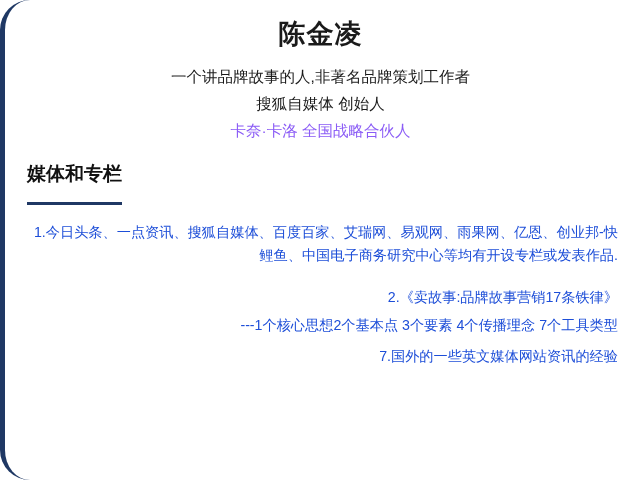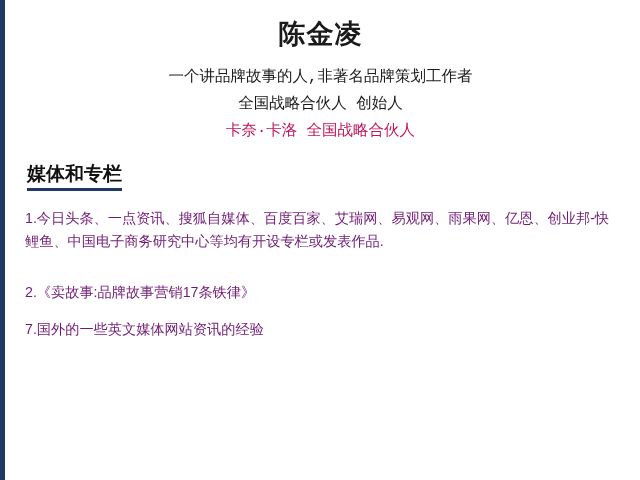--- a/index.html
+++ b/index.html
@@ -13,20 +13,21 @@
     font-family: "Liberation Sans", sans-serif;
     overflow: hidden;
   }
   .slide {
     position: relative;
     width: 640px;
     height: 480px;
     box-sizing: border-box;
     border-left: 5px solid #1f3864;
     background: #ffffff;
+    border-radius: 30px;
   }
   .inner {
     position: absolute;
     left: 0;
     top: 0;
     right: 0;
     bottom: 0;
     padding: 14px 22px 0 18px;
     box-sizing: border-box;
   }
@@ -40,74 +41,75 @@
     line-height: 1.2;
   }
   .subtitle-block {
     text-align: center;
     color: #1a1a1a;
     font-size: 15.5px;
     line-height: 1.72;
   }
   .subtitle-block .line {
     display: block;
-    font-family: Liberation Mono, monospace;
   }
   .subtitle-block .highlight {
-    color: #be185d;
+    color: #8b5cf6;
     text-align: center;
   }
   .section-head {
     margin: 18px 0 10px 4px;
     font-size: 19px;
     font-weight: bold;
     color: #111111;
     display: inline-block;
     border-bottom: 3px solid #1f3864;
-    padding-bottom: 2px;
+    padding-bottom: 16px;
     line-height: 1.25;
   }
   .body-list {
     margin: 6px 0 0 2px;
-    color: #701a75;
+    color: #1d4ed8;
     font-size: 14.2px;
     line-height: 1.62;
+    text-align: right;
   }
   .para {
     margin: 0 0 8px 0;
   }
   .para.tight {
     margin-bottom: 2px;
   }
   .para.gap-top {
-    margin-top: 14px;
+    margin-top: 5px;
   }
   .spacer-sm {
     height: 6px;
   }
 </style>
 </head>
 <body>
 
 <div class="slide">
   <div class="inner">
 
     <div class="title">陈金凌</div>
 
     <div class="subtitle-block">
       <span class="line">一个讲品牌故事的人,非著名品牌策划工作者</span>
-      <span class="line">全国战略合伙人 创始人</span>
+      <span class="line">搜狐自媒体 创始人</span>
       <span class="line highlight">卡奈·卡洛 全国战略合伙人</span>
     </div>
 
     <div>
       <span class="section-head">媒体和专栏</span>
     </div>
 
     <div class="body-list">
       <p class="para">1.今日头条、一点资讯、搜狐自媒体、百度百家、艾瑞网、易观网、雨果网、亿恩、创业邦-快鲤鱼、中国电子商务研究中心等均有开设专栏或发表作品.</p>
       <div class="spacer-sm"></div>
       <p class="para tight gap-top">2.《卖故事:品牌故事营销17条铁律》</p>
+      <p class="para gap-top">---1个核心思想2个基本点 3个要素 4个传播理念 7个工具类型</p>
       <p class="para gap-top">7.国外的一些英文媒体网站资讯的经验</p>
     </div>
 
   </div>
 </div>
 
 </body></html>

